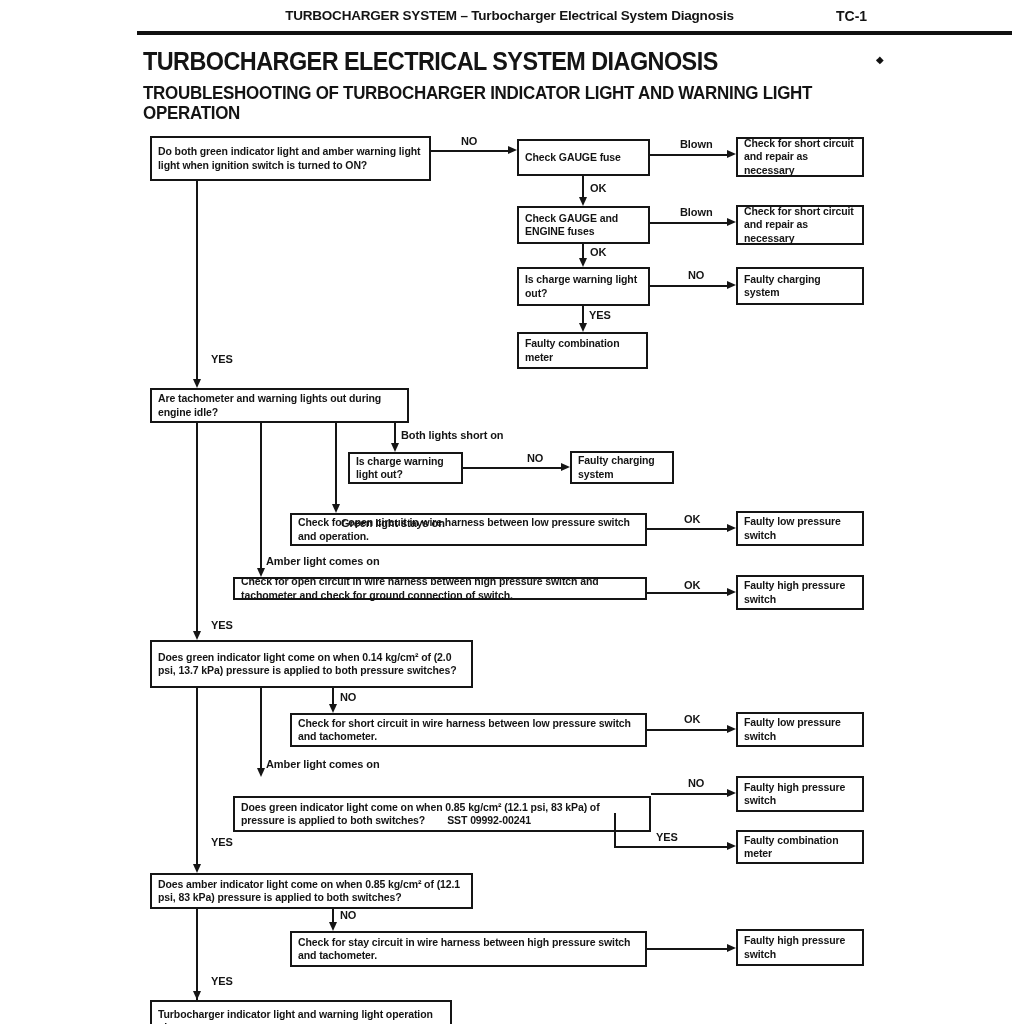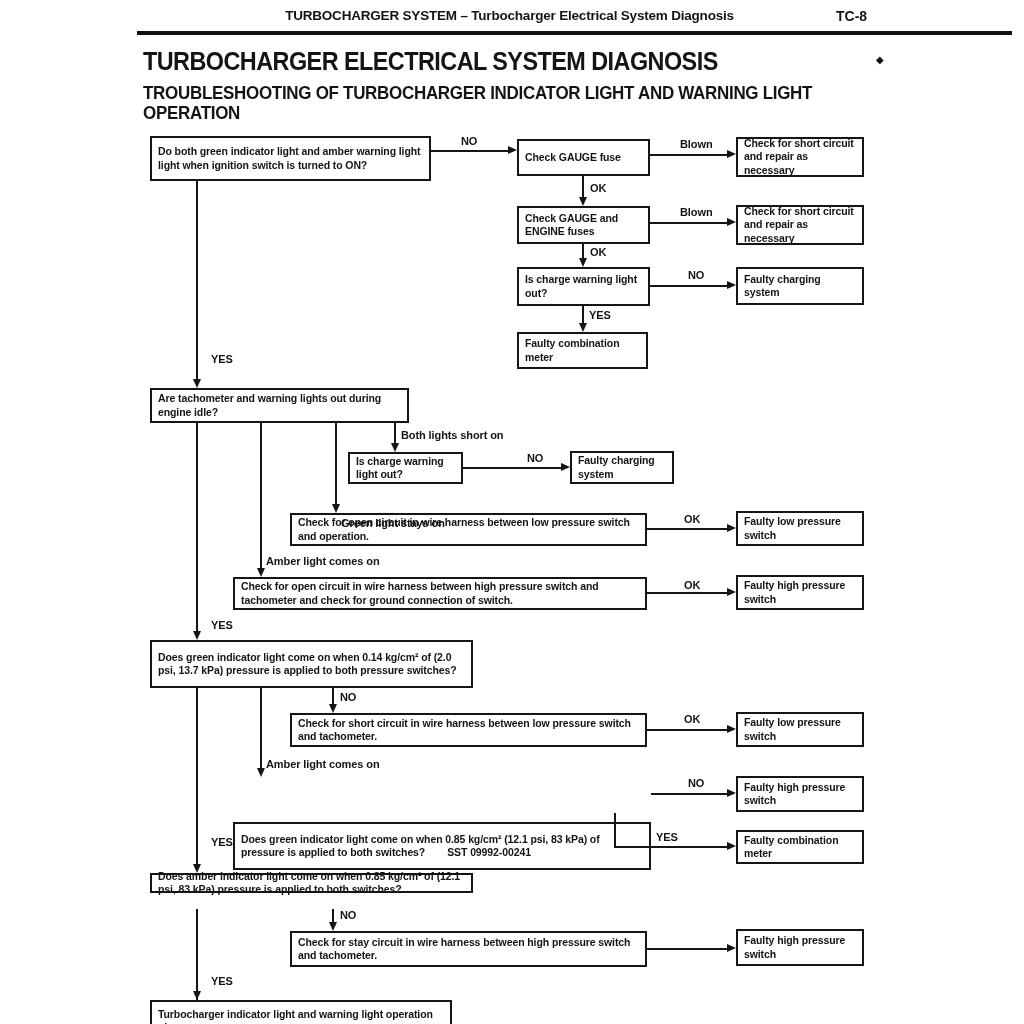--- a/index.html
+++ b/index.html
@@ -36,21 +36,21 @@
   .lbl{position:absolute;font-size:11px;font-weight:700;white-space:nowrap;letter-spacing:-0.1px;}
 </style>
 </head>
 <body>
 
 <div class="hdr-center">
   <span>TURBOCHARGER SYSTEM</span>
   <span>–</span>
   <span class="hdr-sub">Turbocharger Electrical System Diagnosis</span>
 </div>
-<div class="pageno">TC-8</div>
+<div class="pageno">TC-1</div>
 <div class="rule"></div>
 <div class="title">TURBOCHARGER ELECTRICAL SYSTEM DIAGNOSIS</div>
 <div class="marker">◆</div>
 <div class="subtitle">TROUBLESHOOTING OF TURBOCHARGER INDICATOR LIGHT AND WARNING LIGHT OPERATION</div>
 
 <div class="node" style="left:150px;top:136px;width:281px;height:45px">
     <div class="nt">Do both green indicator light and amber warning light light when ignition switch is turned to ON?</div>
   </div>
 <div class="node" style="left:517px;top:139px;width:133px;height:37px">
     <div class="nt">Check GAUGE fuse</div>
@@ -81,45 +81,45 @@
   </div>
 <div class="node" style="left:570px;top:451px;width:104px;height:33px">
     <div class="nt">Faulty charging system</div>
   </div>
 <div class="node" style="left:290px;top:513px;width:357px;height:33px">
     <div class="nt">Check for open circuit in wire harness between low pressure switch and operation.</div>
   </div>
 <div class="node" style="left:736px;top:511px;width:128px;height:35px">
     <div class="nt">Faulty low pressure switch</div>
   </div>
-<div class="node" style="left:233px;top:577px;width:414px;height:33px">
+<div class="node" style="left:233px;top:577px;width:414px;height:23px">
     <div class="nt">Check for open circuit in wire harness between high pressure switch and tachometer and check for ground connection of switch.</div>
   </div>
 <div class="node" style="left:736px;top:575px;width:128px;height:35px">
     <div class="nt">Faulty high pressure switch</div>
   </div>
 <div class="node" style="left:150px;top:640px;width:323px;height:48px">
     <div class="nt">Does green indicator light come on when 0.14 kg/cm² of (2.0 psi, 13.7 kPa) pressure is applied to both pressure switches?</div>
   </div>
 <div class="node" style="left:290px;top:713px;width:357px;height:34px">
     <div class="nt">Check for short circuit in wire harness between low pressure switch and tachometer.</div>
   </div>
 <div class="node" style="left:736px;top:712px;width:128px;height:35px">
     <div class="nt">Faulty low pressure switch</div>
   </div>
-<div class="node" style="left:233px;top:822px;width:418px;height:48px">
+<div class="node" style="left:233px;top:796px;width:418px;height:36px">
     <div class="nt"><span>Does green indicator light come on when 0.85 kg/cm² (12.1 psi, 83 kPa) of pressure is applied to both switches?</span><span class="sst">SST 09992-00241</span></div>
   </div>
 <div class="node" style="left:736px;top:776px;width:128px;height:36px">
     <div class="nt">Faulty high pressure switch</div>
   </div>
 <div class="node" style="left:736px;top:830px;width:128px;height:34px">
     <div class="nt">Faulty combination meter</div>
   </div>
-<div class="node" style="left:150px;top:873px;width:323px;height:20px">
+<div class="node" style="left:150px;top:873px;width:323px;height:36px">
     <div class="nt">Does amber indicator light come on when 0.85 kg/cm² of (12.1 psi, 83 kPa) pressure is applied to both switches?</div>
   </div>
 <div class="node" style="left:290px;top:931px;width:357px;height:36px">
     <div class="nt">Check for stay circuit in wire harness between high pressure switch and tachometer.</div>
   </div>
 <div class="node" style="left:736px;top:929px;width:128px;height:37px">
     <div class="nt">Faulty high pressure switch</div>
   </div>
 <div class="node" style="left:150px;top:1000px;width:302px;height:42px">
     <div class="nt">Turbocharger indicator light and warning light operation okay.</div>

